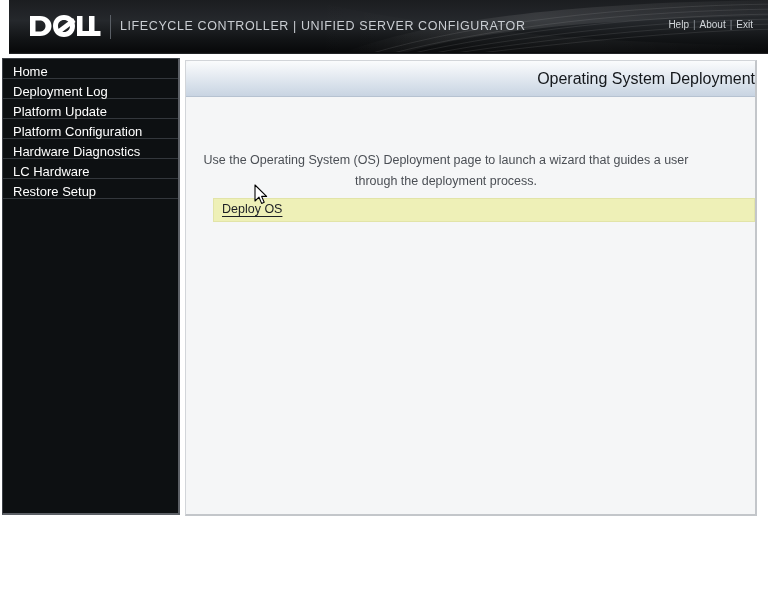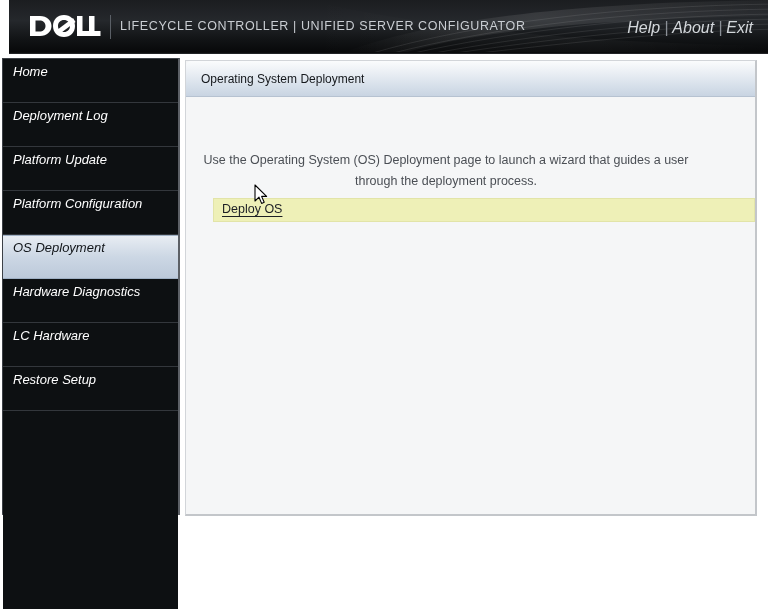--- a/index.html
+++ b/index.html
@@ -52,23 +52,22 @@
     left: 111px; top: 19px;
     color: #c9cdd2;
     font-size: 12.5px;
     letter-spacing: 0.6px;
     white-space: nowrap;
   }
   .header-links {
     position: absolute;
     right: 24px; top: 19px;
     color: #c9cdd2;
-    font-size: 16px;
-    white-space: nowrap;
-    font-style: italic;
+    font-size: 10px;
+    white-space: nowrap;
   }
   .header-links a {
     color: #d3d7db;
     text-decoration: none;
   }
   .header-links .sep {
     color: #8b9097;
     padding: 0 4px;
   }
 
@@ -78,31 +77,30 @@
     left: 2px; top: 58px;
     width: 178px; height: 457px;
     background: #0d1012;
     border: 1px solid #3c4046;
     border-right: 2px solid #5c6066;
     border-bottom: 2px solid #5c6066;
     box-sizing: border-box;
   }
   .nav-item {
     position: relative;
-    height: 44px;
+    height: 20px;
     line-height: 26px;
     padding-left: 10px;
     color: #ffffff;
     font-size: 13px;
     box-sizing: border-box;
     border-bottom: 1px solid #33373c;
     background: #0d1012;
     white-space: nowrap;
     cursor: pointer;
-    font-style: italic;
   }
   .nav-item.selected {
     background: linear-gradient(180deg, #e8edf3 0%, #ccd7e4 50%, #bcc9da 100%);
     color: #101418;
     border-top: 1px solid #9fb0c4;
     border-bottom: 1px solid #9fb0c4;
     line-height: 24px;
   }
   .nav-filler {
     background: #0d1012;
@@ -117,28 +115,29 @@
     background: #f5f6f7;
     border: 1px solid #d2d5d9;
     border-right: 2px solid #c3c6ca;
     border-bottom: 2px solid #c3c6ca;
     box-sizing: border-box;
   }
   .panel-title {
     position: relative;
     height: 36px;
     line-height: 36px;
-    padding-left: 15px;
-    font-size: 12px;
+    padding-left: 33px;
+    font-size: 16px;
     color: #15181c;
     background: linear-gradient(180deg, #fbfcfd 0%, #e4eaf1 45%, #c8d4e2 100%);
     border-bottom: 1px solid #b6c2d1;
     border-top-left-radius: 5px;
     box-sizing: border-box;
     white-space: nowrap;
+    text-align: right;
   }
   .panel-body {
     position: relative;
     padding: 0;
   }
   .panel-desc {
     position: absolute;
     left: 14px; top: 53px;
     width: 492px;
     font-size: 12.5px;
@@ -234,23 +233,20 @@
   </div>
   <div class="nav-item">
     <span>Deployment Log</span>
   </div>
   <div class="nav-item">
     <span>Platform Update</span>
   </div>
   <div class="nav-item">
     <span>Platform Configuration</span>
   </div>
-  <div class="nav-item selected">
-    <span>OS Deployment</span>
-  </div>
   <div class="nav-item">
     <span>Hardware Diagnostics</span>
   </div>
   <div class="nav-item">
     <span>LC Hardware</span>
   </div>
   <div class="nav-item">
     <span>Restore Setup</span>
   </div>
   <div class="nav-filler"></div>

